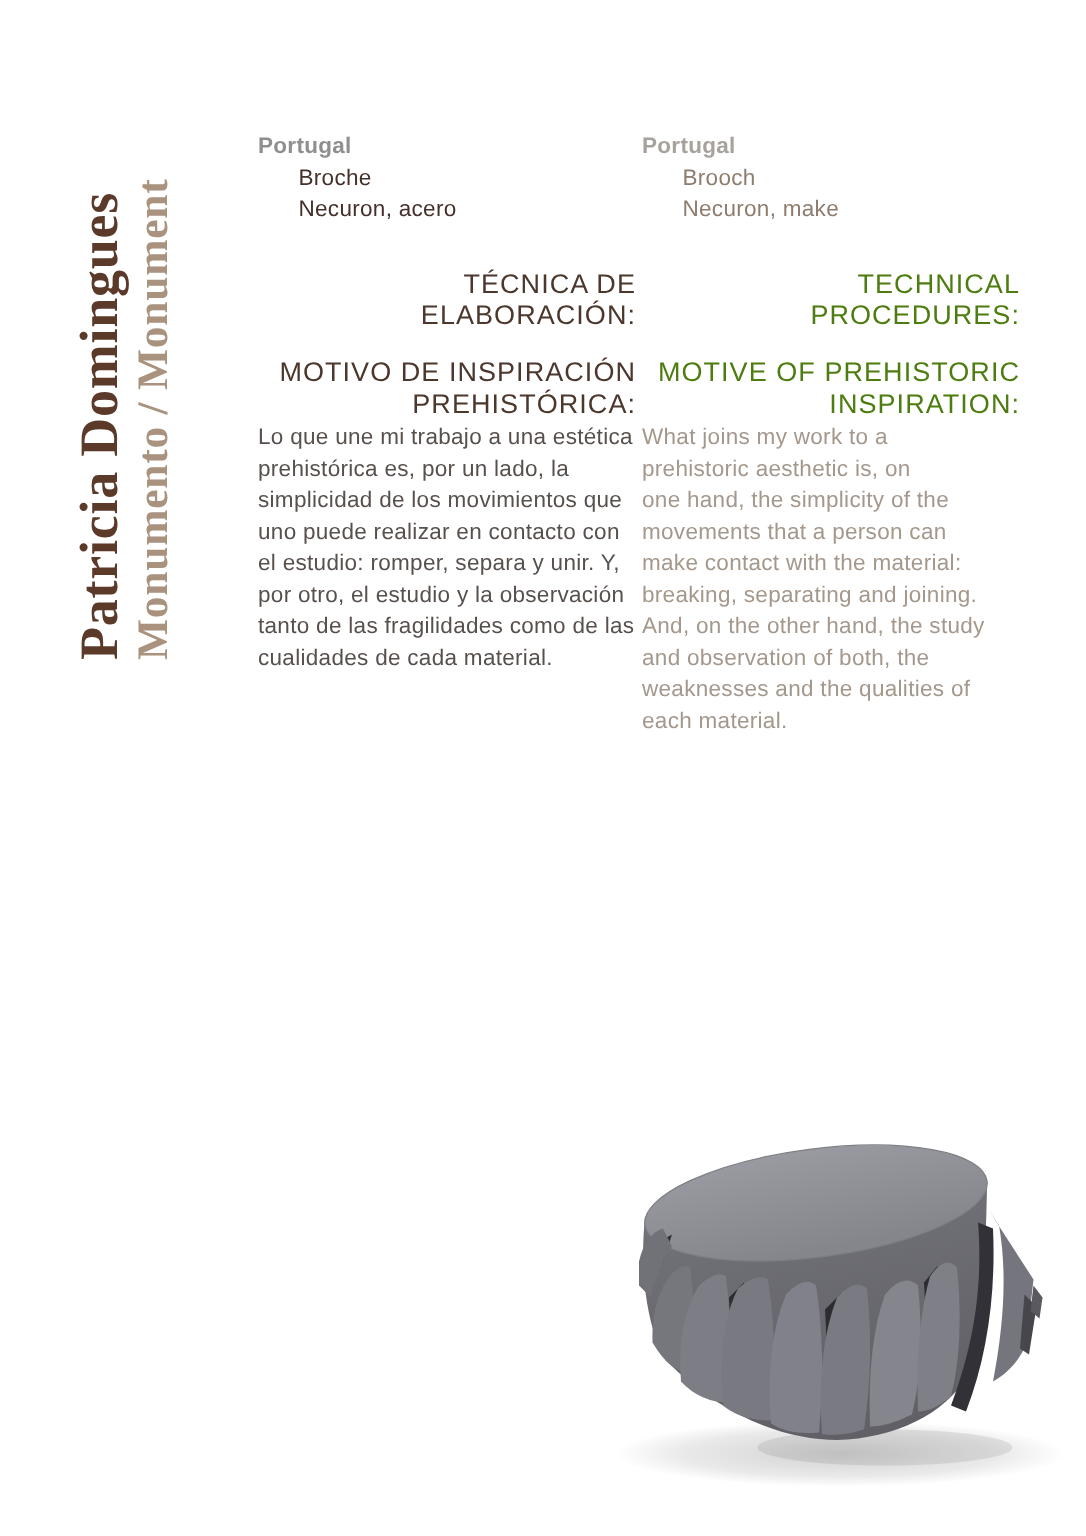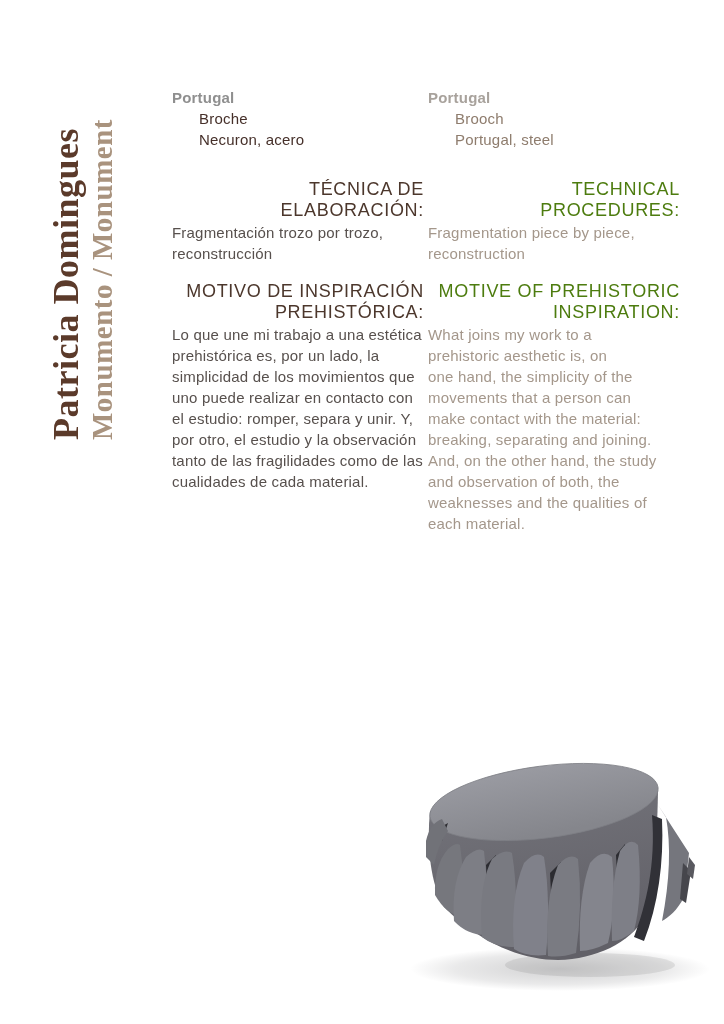--- a/index.html
+++ b/index.html
@@ -95,47 +95,43 @@
     <div class="work-line">Monumento / Monument</div>
   </div>
 
   <div class="col col-left">
     <div class="country">Portugal</div>
     <div class="work-type">Broche</div>
     <div class="materials">Necuron, acero</div>
 
     <div class="section1">
       <div class="sec-heading">TÉCNICA DE ELABORACIÓN:</div>
-      <div class="sec-body">Fragmentación trozo por trozo,
-reconstrucción</div>
     </div>
 
     <div class="section2">
       <div class="sec-heading">MOTIVO DE INSPIRACIÓN
 PREHISTÓRICA:</div>
       <div class="sec-body">Lo que une mi trabajo a una estética
 prehistórica es, por un lado, la
 simplicidad de los movimientos que
 uno puede realizar en contacto con
 el estudio: romper, separa y unir. Y,
 por otro, el estudio y la observación
 tanto de las fragilidades como de las
 cualidades de cada material.</div>
     </div>
   </div>
 
   <div class="col col-right">
     <div class="country">Portugal</div>
     <div class="work-type">Brooch</div>
-    <div class="materials">Portugal, steel</div>
+    <div class="materials">Necuron, make</div>
 
     <div class="section1">
       <div class="sec-heading">TECHNICAL PROCEDURES:</div>
-      <div class="sec-body">Fragmentation piece by piece,
-reconstruction</div>
     </div>
 
     <div class="section2">
       <div class="sec-heading">MOTIVE OF PREHISTORIC
 INSPIRATION:</div>
       <div class="sec-body">What joins my work to a
 prehistoric aesthetic is, on
 one hand, the simplicity of the
 movements that a person can
 make contact with the material:

